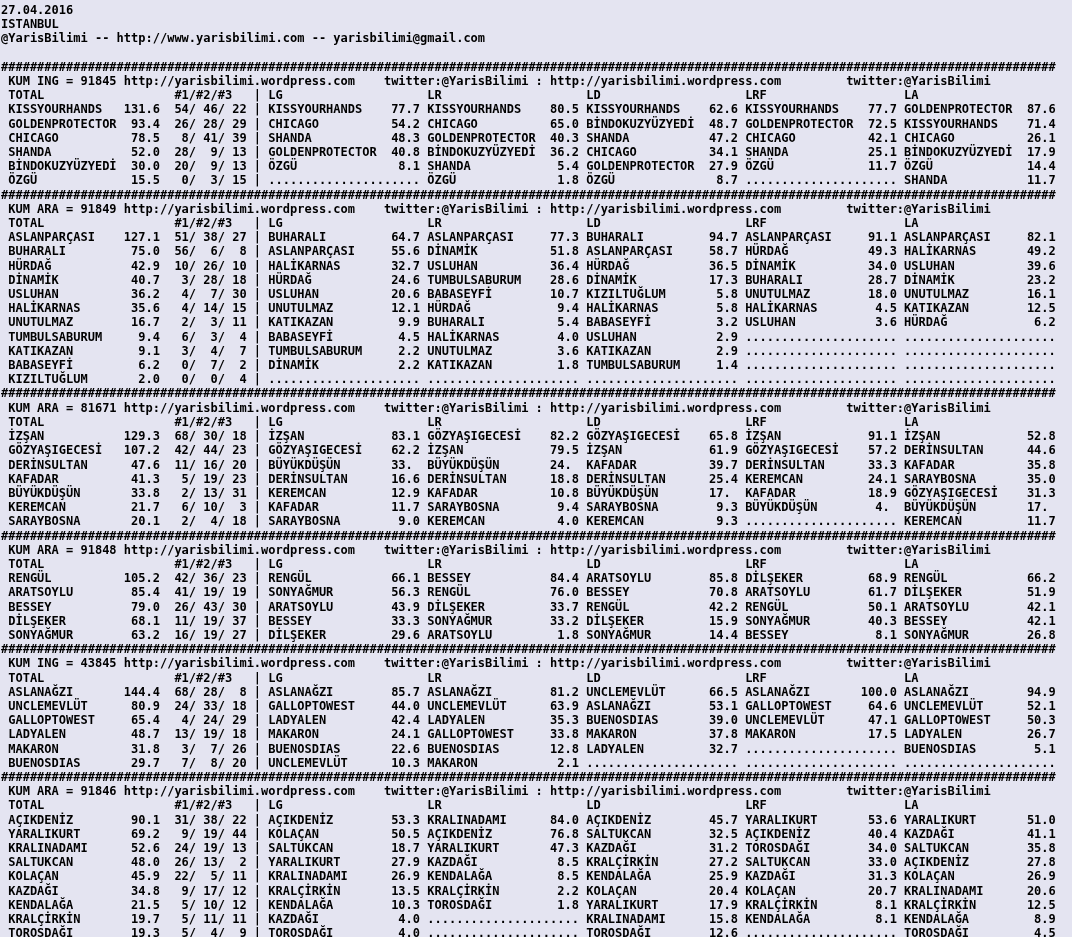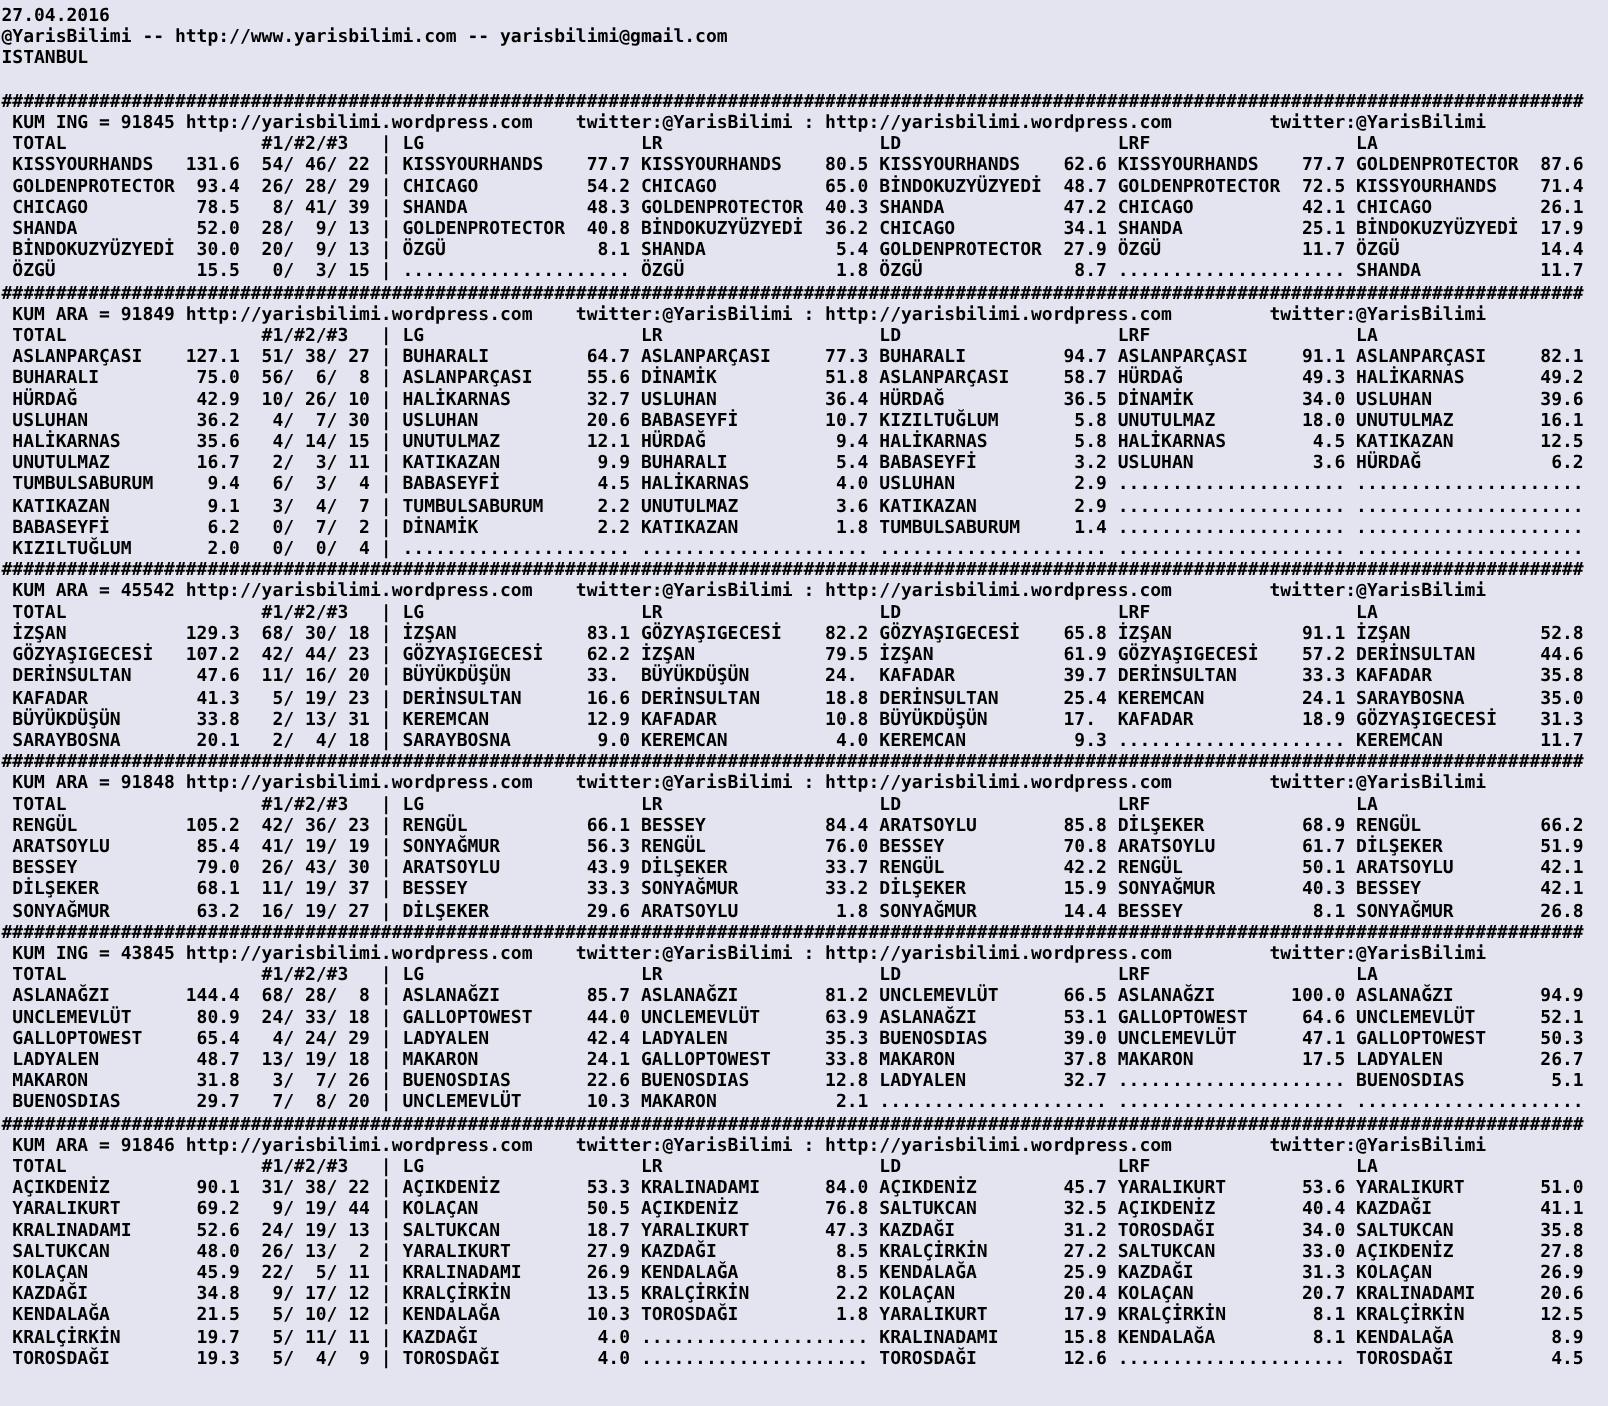--- a/index.html
+++ b/index.html
@@ -17,54 +17,56 @@
     line-height:14.2px;
     color:#000000;
     letter-spacing:0px;
   }
 </style>
 </head>
 <body>
 
 <div id="report">
   <div class="ln">27.04.2016</div>
+  <div class="ln">ISTANBUL</div>
   <div class="ln">@YarisBilimi -- http://www.yarisbilimi.com -- yarisbilimi@gmail.com</div>
-  <div class="ln">ISTANBUL</div>
   <div class="ln">&nbsp;</div>
   <div id="sections">
       <div class="ln">##################################################################################################################################################</div>
       <div class="ln"> KUM ING = 91845 http://yarisbilimi.wordpress.com    twitter:@YarisBilimi : http://yarisbilimi.wordpress.com         twitter:@YarisBilimi</div>
       <div class="ln"> TOTAL                  #1/#2/#3   | LG                    LR                    LD                    LRF                   LA                    </div>
       <div class="ln"> KISSYOURHANDS   131.6  54/ 46/ 22 | KISSYOURHANDS    77.7 KISSYOURHANDS    80.5 KISSYOURHANDS    62.6 KISSYOURHANDS    77.7 GOLDENPROTECTOR  87.6</div>
       <div class="ln"> GOLDENPROTECTOR  93.4  26/ 28/ 29 | CHICAGO          54.2 CHICAGO          65.0 BİNDOKUZYÜZYEDİ  48.7 GOLDENPROTECTOR  72.5 KISSYOURHANDS    71.4</div>
       <div class="ln"> CHICAGO          78.5   8/ 41/ 39 | SHANDA           48.3 GOLDENPROTECTOR  40.3 SHANDA           47.2 CHICAGO          42.1 CHICAGO          26.1</div>
       <div class="ln"> SHANDA           52.0  28/  9/ 13 | GOLDENPROTECTOR  40.8 BİNDOKUZYÜZYEDİ  36.2 CHICAGO          34.1 SHANDA           25.1 BİNDOKUZYÜZYEDİ  17.9</div>
       <div class="ln"> BİNDOKUZYÜZYEDİ  30.0  20/  9/ 13 | ÖZGÜ              8.1 SHANDA            5.4 GOLDENPROTECTOR  27.9 ÖZGÜ             11.7 ÖZGÜ             14.4</div>
       <div class="ln"> ÖZGÜ             15.5   0/  3/ 15 | ..................... ÖZGÜ              1.8 ÖZGÜ              8.7 ..................... SHANDA           11.7</div>
       <div class="ln">##################################################################################################################################################</div>
       <div class="ln"> KUM ARA = 91849 http://yarisbilimi.wordpress.com    twitter:@YarisBilimi : http://yarisbilimi.wordpress.com         twitter:@YarisBilimi</div>
       <div class="ln"> TOTAL                  #1/#2/#3   | LG                    LR                    LD                    LRF                   LA                    </div>
       <div class="ln"> ASLANPARÇASI    127.1  51/ 38/ 27 | BUHARALI         64.7 ASLANPARÇASI     77.3 BUHARALI         94.7 ASLANPARÇASI     91.1 ASLANPARÇASI     82.1</div>
       <div class="ln"> BUHARALI         75.0  56/  6/  8 | ASLANPARÇASI     55.6 DİNAMİK          51.8 ASLANPARÇASI     58.7 HÜRDAĞ           49.3 HALİKARNAS       49.2</div>
       <div class="ln"> HÜRDAĞ           42.9  10/ 26/ 10 | HALİKARNAS       32.7 USLUHAN          36.4 HÜRDAĞ           36.5 DİNAMİK          34.0 USLUHAN          39.6</div>
+      <div class="ln"> DİNAMİK          40.7   3/ 28/ 18 | HÜRDAĞ           24.6 TUMBULSABURUM    28.6 DİNAMİK          17.3 BUHARALI         28.7 DİNAMİK          23.2</div>
       <div class="ln"> USLUHAN          36.2   4/  7/ 30 | USLUHAN          20.6 BABASEYFİ        10.7 KIZILTUĞLUM       5.8 UNUTULMAZ        18.0 UNUTULMAZ        16.1</div>
       <div class="ln"> HALİKARNAS       35.6   4/ 14/ 15 | UNUTULMAZ        12.1 HÜRDAĞ            9.4 HALİKARNAS        5.8 HALİKARNAS        4.5 KATIKAZAN        12.5</div>
       <div class="ln"> UNUTULMAZ        16.7   2/  3/ 11 | KATIKAZAN         9.9 BUHARALI          5.4 BABASEYFİ         3.2 USLUHAN           3.6 HÜRDAĞ            6.2</div>
       <div class="ln"> TUMBULSABURUM     9.4   6/  3/  4 | BABASEYFİ         4.5 HALİKARNAS        4.0 USLUHAN           2.9 ..................... .....................</div>
       <div class="ln"> KATIKAZAN         9.1   3/  4/  7 | TUMBULSABURUM     2.2 UNUTULMAZ         3.6 KATIKAZAN         2.9 ..................... .....................</div>
       <div class="ln"> BABASEYFİ         6.2   0/  7/  2 | DİNAMİK           2.2 KATIKAZAN         1.8 TUMBULSABURUM     1.4 ..................... .....................</div>
       <div class="ln"> KIZILTUĞLUM       2.0   0/  0/  4 | ..................... ..................... ..................... ..................... .....................</div>
       <div class="ln">##################################################################################################################################################</div>
-      <div class="ln"> KUM ARA = 45542 http://yarisbilimi.wordpress.com    twitter:@YarisBilimi : http://yarisbilimi.wordpress.com         twitter:@YarisBilimi</div>
+      <div class="ln"> KUM ARA = 81671 http://yarisbilimi.wordpress.com    twitter:@YarisBilimi : http://yarisbilimi.wordpress.com         twitter:@YarisBilimi</div>
       <div class="ln"> TOTAL                  #1/#2/#3   | LG                    LR                    LD                    LRF                   LA                    </div>
       <div class="ln"> İZŞAN           129.3  68/ 30/ 18 | İZŞAN            83.1 GÖZYAŞIGECESİ    82.2 GÖZYAŞIGECESİ    65.8 İZŞAN            91.1 İZŞAN            52.8</div>
       <div class="ln"> GÖZYAŞIGECESİ   107.2  42/ 44/ 23 | GÖZYAŞIGECESİ    62.2 İZŞAN            79.5 İZŞAN            61.9 GÖZYAŞIGECESİ    57.2 DERİNSULTAN      44.6</div>
       <div class="ln"> DERİNSULTAN      47.6  11/ 16/ 20 | BÜYÜKDÜŞÜN       33.  BÜYÜKDÜŞÜN       24.  KAFADAR          39.7 DERİNSULTAN      33.3 KAFADAR          35.8</div>
       <div class="ln"> KAFADAR          41.3   5/ 19/ 23 | DERİNSULTAN      16.6 DERİNSULTAN      18.8 DERİNSULTAN      25.4 KEREMCAN         24.1 SARAYBOSNA       35.0</div>
       <div class="ln"> BÜYÜKDÜŞÜN       33.8   2/ 13/ 31 | KEREMCAN         12.9 KAFADAR          10.8 BÜYÜKDÜŞÜN       17.  KAFADAR          18.9 GÖZYAŞIGECESİ    31.3</div>
+      <div class="ln"> KEREMCAN         21.7   6/ 10/  3 | KAFADAR          11.7 SARAYBOSNA        9.4 SARAYBOSNA        9.3 BÜYÜKDÜŞÜN        4.  BÜYÜKDÜŞÜN       17. </div>
       <div class="ln"> SARAYBOSNA       20.1   2/  4/ 18 | SARAYBOSNA        9.0 KEREMCAN          4.0 KEREMCAN          9.3 ..................... KEREMCAN         11.7</div>
       <div class="ln">##################################################################################################################################################</div>
       <div class="ln"> KUM ARA = 91848 http://yarisbilimi.wordpress.com    twitter:@YarisBilimi : http://yarisbilimi.wordpress.com         twitter:@YarisBilimi</div>
       <div class="ln"> TOTAL                  #1/#2/#3   | LG                    LR                    LD                    LRF                   LA                    </div>
       <div class="ln"> RENGÜL          105.2  42/ 36/ 23 | RENGÜL           66.1 BESSEY           84.4 ARATSOYLU        85.8 DİLŞEKER         68.9 RENGÜL           66.2</div>
       <div class="ln"> ARATSOYLU        85.4  41/ 19/ 19 | SONYAĞMUR        56.3 RENGÜL           76.0 BESSEY           70.8 ARATSOYLU        61.7 DİLŞEKER         51.9</div>
       <div class="ln"> BESSEY           79.0  26/ 43/ 30 | ARATSOYLU        43.9 DİLŞEKER         33.7 RENGÜL           42.2 RENGÜL           50.1 ARATSOYLU        42.1</div>
       <div class="ln"> DİLŞEKER         68.1  11/ 19/ 37 | BESSEY           33.3 SONYAĞMUR        33.2 DİLŞEKER         15.9 SONYAĞMUR        40.3 BESSEY           42.1</div>
       <div class="ln"> SONYAĞMUR        63.2  16/ 19/ 27 | DİLŞEKER         29.6 ARATSOYLU         1.8 SONYAĞMUR        14.4 BESSEY            8.1 SONYAĞMUR        26.8</div>
       <div class="ln">##################################################################################################################################################</div>

